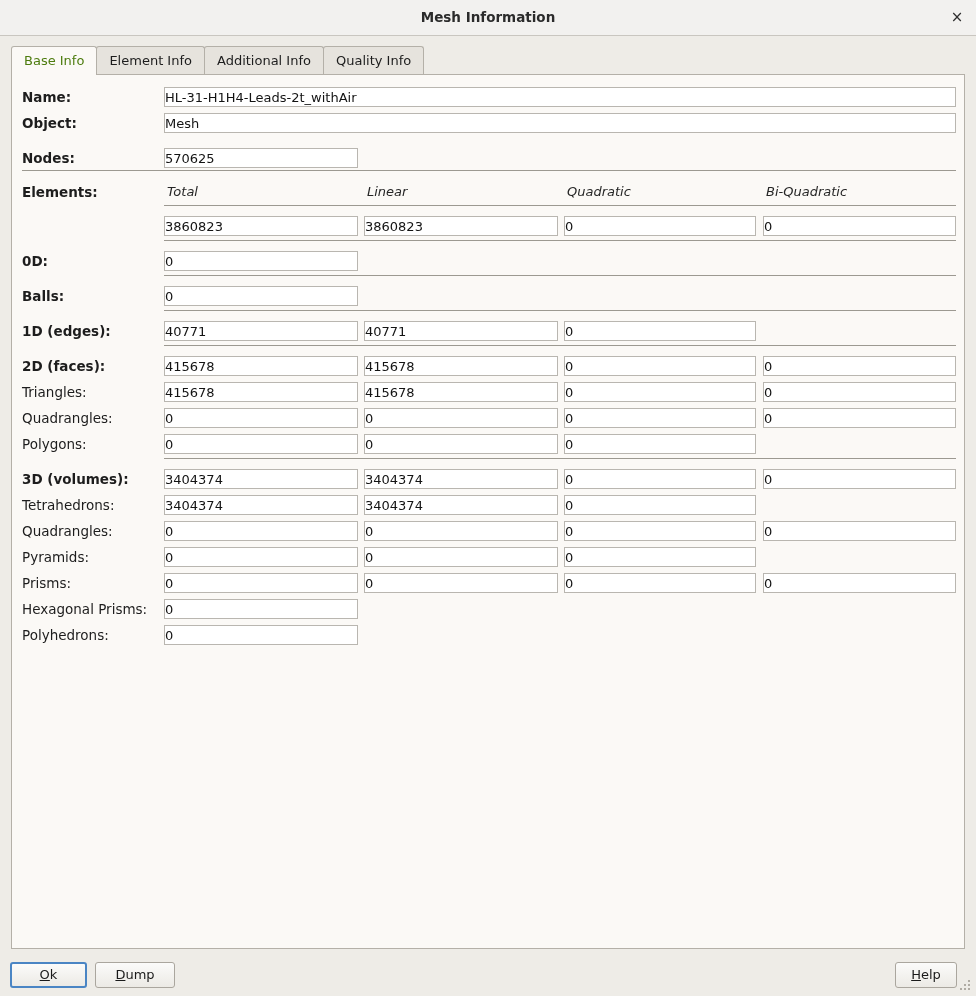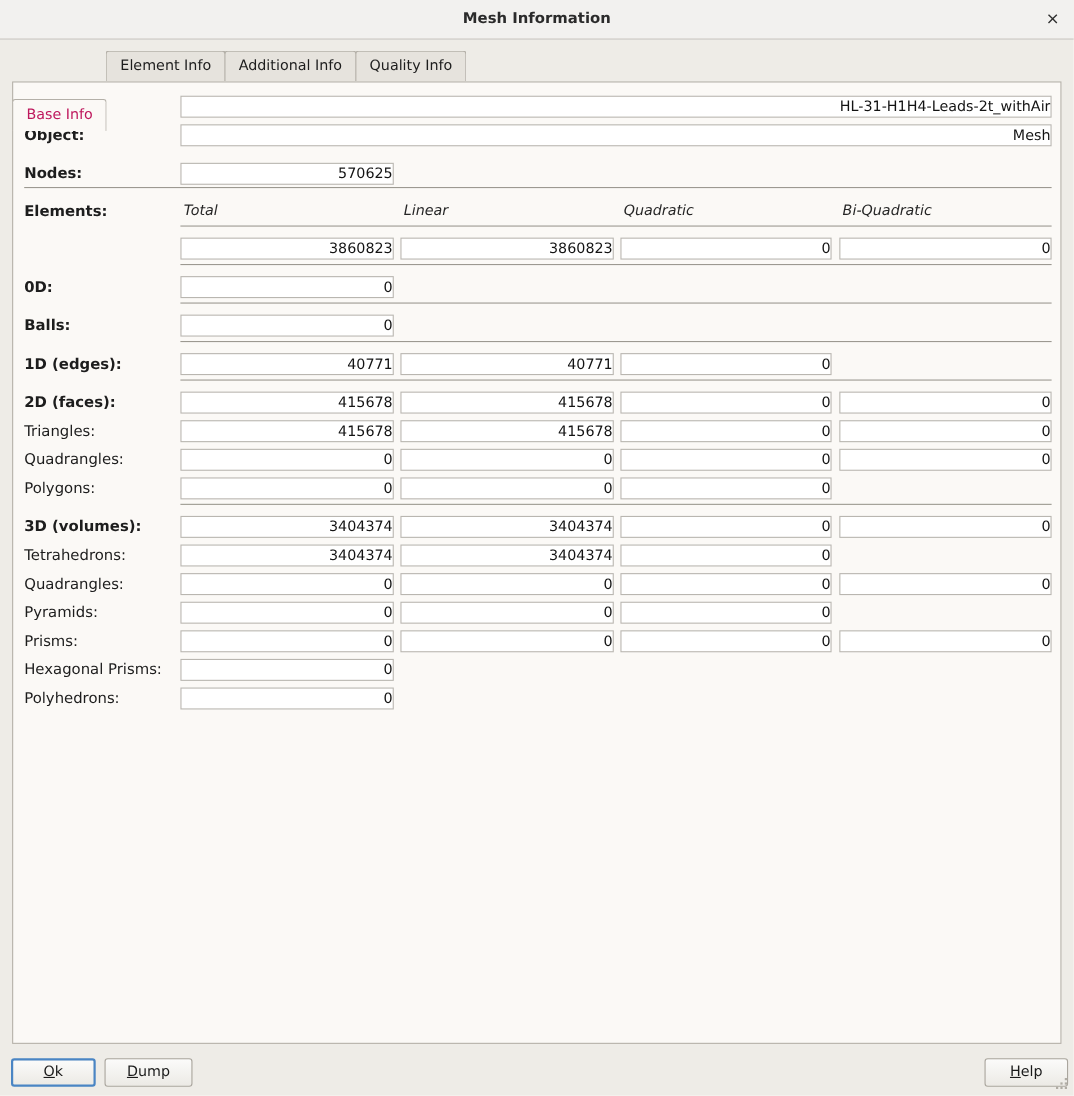--- a/index.html
+++ b/index.html
@@ -68,22 +68,21 @@
     border-bottom: none;
     border-top-left-radius: 3px;
     border-top-right-radius: 3px;
     margin-right: -1px;
     cursor: default;
   }
   .tab.active {
     background: #fbf9f6;
     height: 29px;
     z-index: 3;
-    color: #be185d;
-    margin-top: 44px;
+    color: #4d7c0f;
   }
 
   
   #panel {
     position: absolute;
     left: 11px; top: 74px;
     width: 954px; height: 875px;
     background: #fbf9f6;
     border: 1px solid #b4b0a8;
     box-sizing: border-box;
@@ -108,21 +107,21 @@
   .lbl.b { font-weight: bold; }
 
   .fld {
     position: absolute;
     top: 3px;
     height: 20px;
     line-height: 19px;
     box-sizing: border-box;
     background: #ffffff;
     border: 1px solid #b9b6b0;
-    text-align: right;
+    text-align: left;
     font-size: 13px;
     color: #131313;
     overflow: hidden;
     white-space: nowrap;
   }
   
   .c0 { left: 152px; width: 194px; }   
   .c1 { left: 352px; width: 194px; }   
   .c2 { left: 552px; width: 192px; }   
   .c3 { left: 751px; width: 193px; }   
@@ -315,21 +314,21 @@
     </div>
   </div>
 
 <div id="footer">
   <div class="btn focus" style="left:10px; width:77px;">
     <u>O</u><span>k</span>
   </div>
   <div class="btn" style="left:95px; width:80px;">
     <u>D</u><span>ump</span>
   </div>
-  <div class="btn" style="left:895px; width:76px;">
+  <div class="btn" style="left:895px; width:62px;">
     <u>H</u><span>elp</span>
   </div>
   <div id="grip">
       <i style="left: 8px; top: 0px;"></i>
       <i style="left: 4px; top: 4px;"></i>
       <i style="left: 8px; top: 4px;"></i>
       <i style="left: 0px; top: 8px;"></i>
       <i style="left: 4px; top: 8px;"></i>
       <i style="left: 8px; top: 8px;"></i>
     </div>

